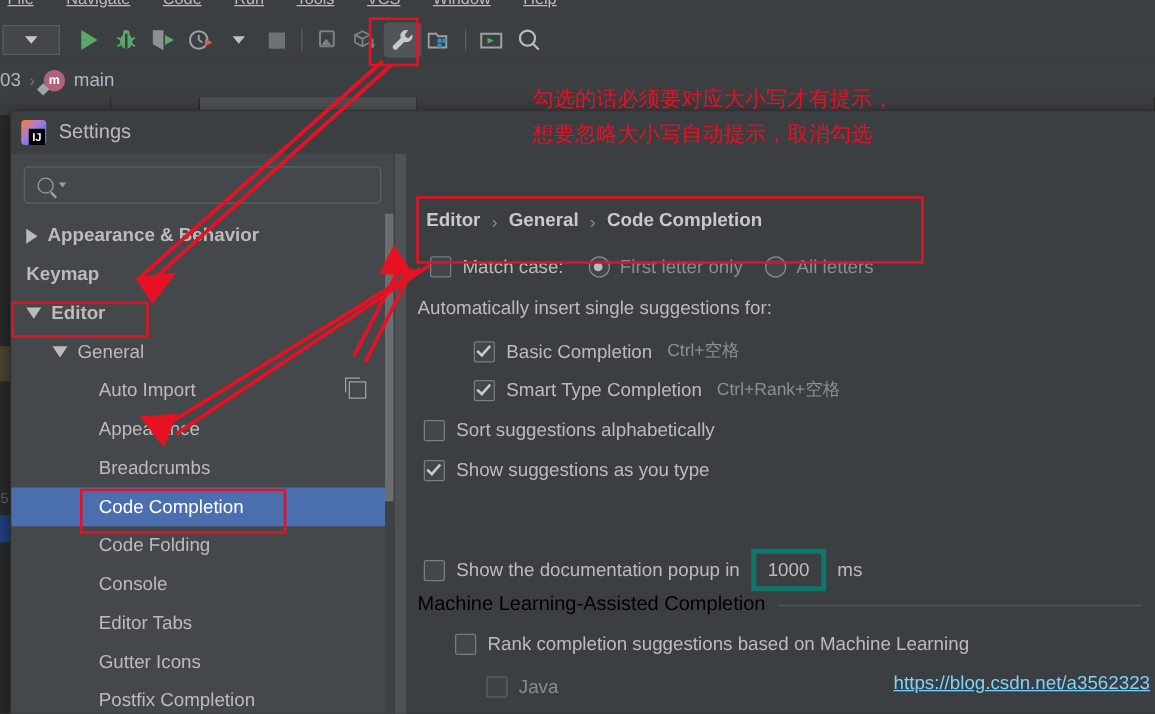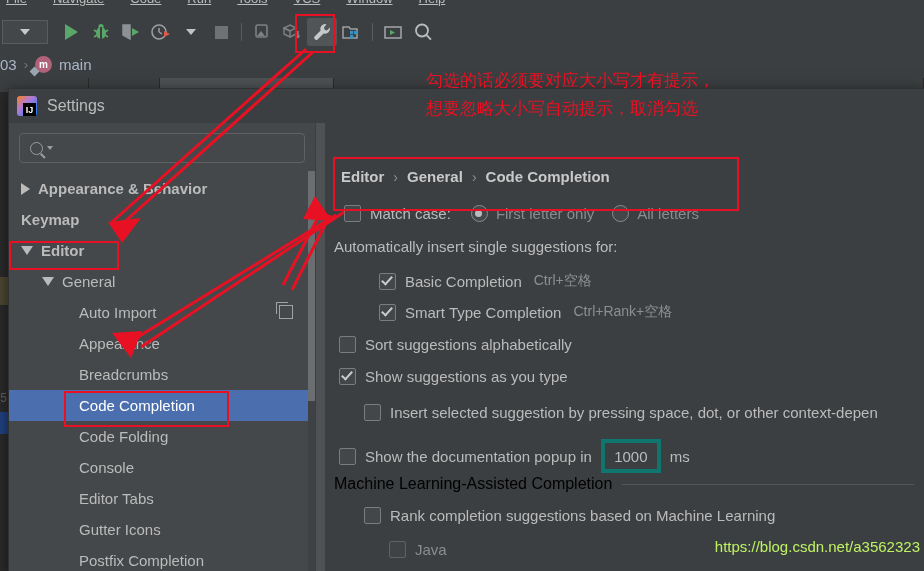--- a/index.html
+++ b/index.html
@@ -278,22 +278,23 @@
   }
   .red-box {
     position: absolute; border: 2px solid #e81123; z-index: 55;
   }
   svg.overlay {
     position: absolute; left: 0; top: 0; width: 924px; height: 571px;
     z-index: 50; pointer-events: none;
   }
   .watermark {
     position: absolute; right: 4px; top: 538px;
-    color: #bef264; font-size: 15px; z-index: 70;
+    color: #7dd3fc; font-size: 15px; z-index: 70;
     font-family: "Liberation Sans", sans-serif;
+    text-decoration: underline;
   }
 </style>
 </head>
 <body>
 
 <div id="root">
 
   <div class="ide-menubar">
     <div class="menu-strip">
       <span>File</span>
@@ -534,24 +535,20 @@
         <div class="row" style="position:absolute;left:13px;top:213px">
           <span class="cb"></span>
           <span>Sort suggestions alphabetically</span>
         </div>
 
         <div class="row" style="position:absolute;left:13px;top:245px">
           <span class="cb checked"></span>
           <span>Show suggestions as you type</span>
         </div>
 
-        <div class="row" style="position:absolute;left:38px;top:281px;white-space:nowrap">
-          <span class="cb"></span>
-          <span>Insert selected suggestion by pressing space, dot, or other context-depen</span>
-        </div>
 
         <div class="row" style="position:absolute;left:13px;top:316px">
           <span class="cb"></span>
           <span>Show the documentation popup in</span>
           <span class="num-field">1000</span>
           <span>ms</span>
         </div>
 
         <div class="group-sep" style="top:352px">
           <span>Machine Learning-Assisted Completion</span>

